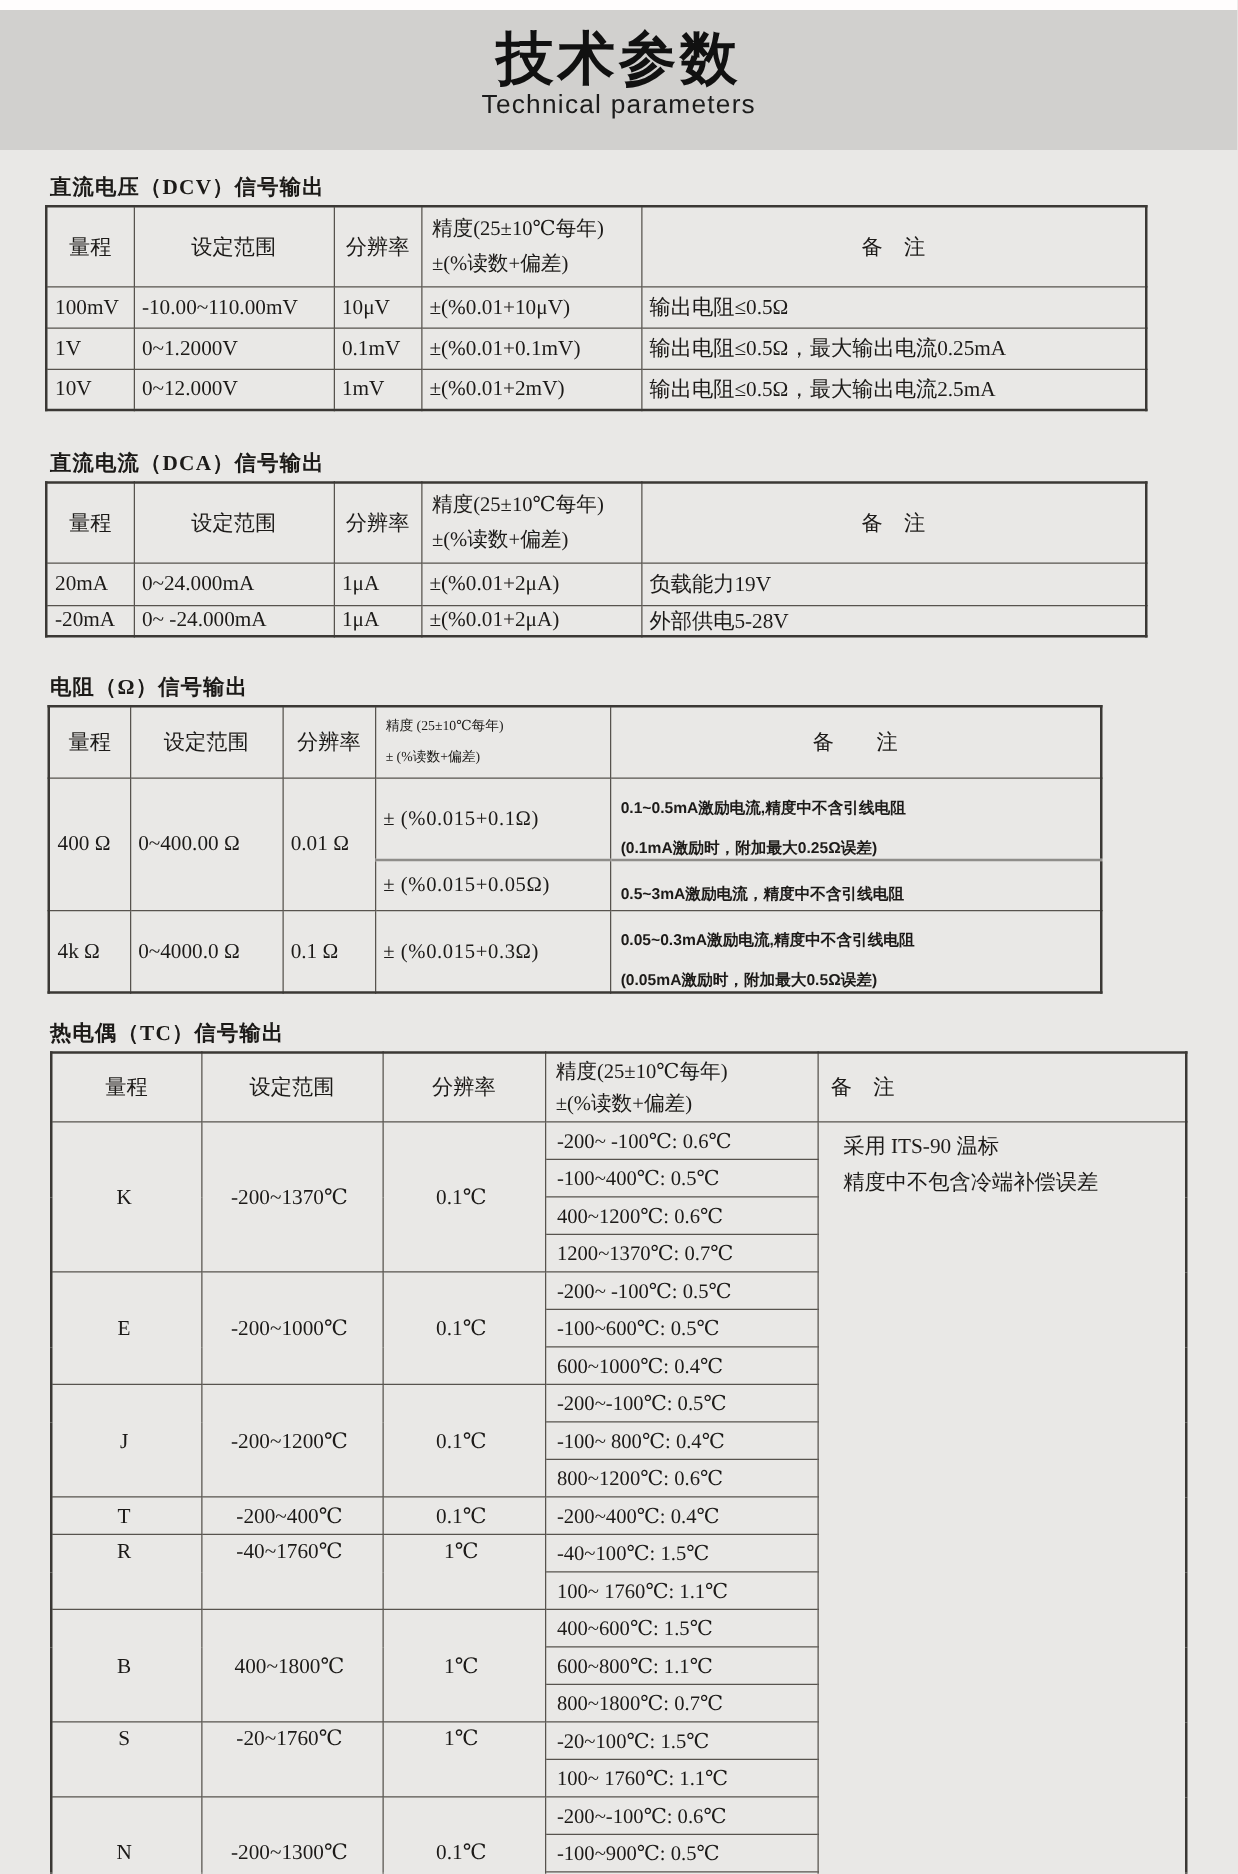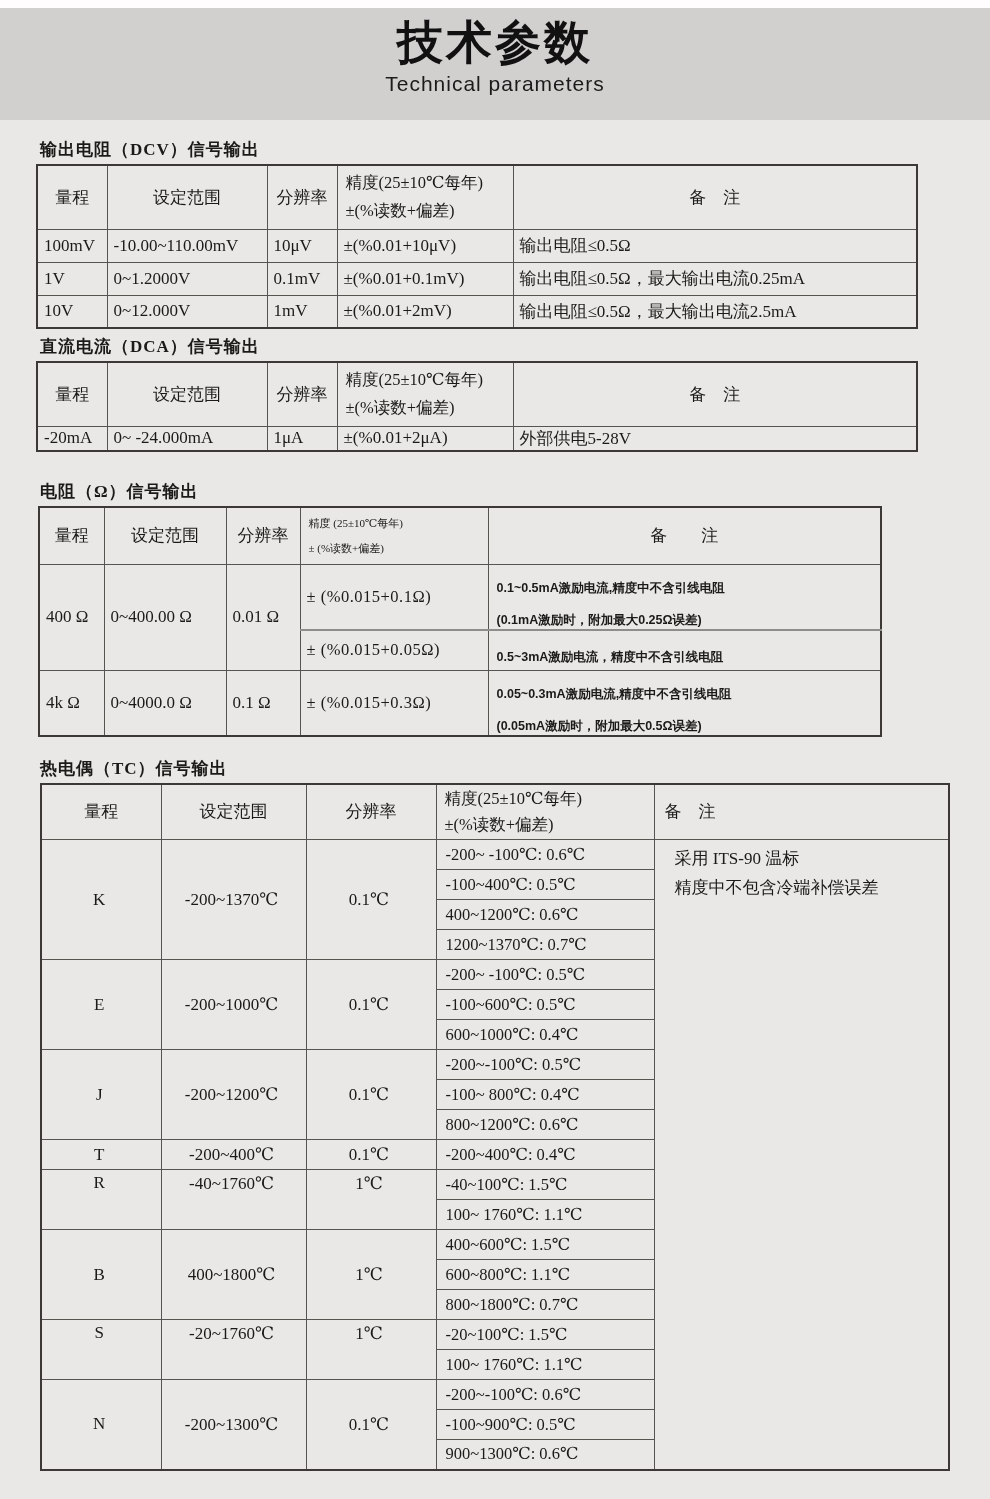--- a/index.html
+++ b/index.html
@@ -4,33 +4,33 @@
 <style>
   html,body{margin:0;padding:0}
   body{
     width:990px;height:1499px;overflow:hidden;
     background:#e9e8e6;color:#1c1a18;
     font-family:"Liberation Serif","DejaVu Serif",serif;
   }
   .top-strip{height:8px;background:#fffdfd}
   .banner{height:112px;background:#d1d0ce;text-align:center;overflow:hidden}
   .banner .title{
-    font-family:Liberation Mono, monospace;
+    font-family:Liberation Sans, sans-serif;
     font-weight:bold;font-size:46px;line-height:52px;
     letter-spacing:3px;padding-top:12px;color:#111;
   }
   .banner .subtitle{
     font-family:"Liberation Sans","DejaVu Sans",sans-serif;
     font-size:21px;line-height:24px;letter-spacing:1px;color:#1b1b1b;
   }
   .section-heading{
     font-size:17px;font-weight:bold;letter-spacing:1px;
     margin:18px 0 2px 40px;line-height:24px;
   }
-  .section-heading.h2{margin-top:6px}
+  .section-heading.h2{margin-top:30px}
   .section-heading.h3{margin-top:28px}
   .section-heading.h4{margin-top:20px}
 
   table{
     border-collapse:collapse;table-layout:fixed;
     border:2px solid #3b3835;background:transparent;
   }
   td,th{
     border:1px solid #57534e;font-weight:normal;font-size:17px;
     padding:0 4px;overflow:hidden;white-space:nowrap;color:#1c1a18;
@@ -77,21 +77,21 @@
 </head>
 <body>
 
 <div class="top-strip"></div>
 
 <div class="banner">
   <div class="title">技术参数</div>
   <div class="subtitle">Technical parameters</div>
 </div>
 
-<div class="section-heading">输出电阻（DCV）信号输出</div>
+<div class="section-heading">直流电压（DCV）信号输出</div>
 <table class="t12">
   <colgroup>
       <col style="width:70px">
       <col style="width:160px">
       <col style="width:70px">
       <col style="width:176px">
       <col style="width:404px">
     </colgroup>
   <tbody>
       <tr class="head">
@@ -141,20 +141,27 @@
       <tr class="head">
     <th>量程</th>
     <th>设定范围</th>
     <th>分辨率</th>
     <th class="acc-h">
       <div>精度(25±10℃每年)</div>
       <div>±(%读数+偏差)</div>
     </th>
     <th>备　注</th>
   </tr>
+  <tr class="data" style="height:34px">
+    <td>20mA</td>
+    <td>0~24.000mA</td>
+    <td>1μA</td>
+    <td>±(%0.01+2μA)</td>
+    <td>负载能力19V</td>
+  </tr>
   <tr class="data" style="height:18px">
     <td>-20mA</td>
     <td>0~ -24.000mA</td>
     <td>1μA</td>
     <td>±(%0.01+2μA)</td>
     <td>外部供电5-28V</td>
   </tr>
 </tbody>
   </table>
 

